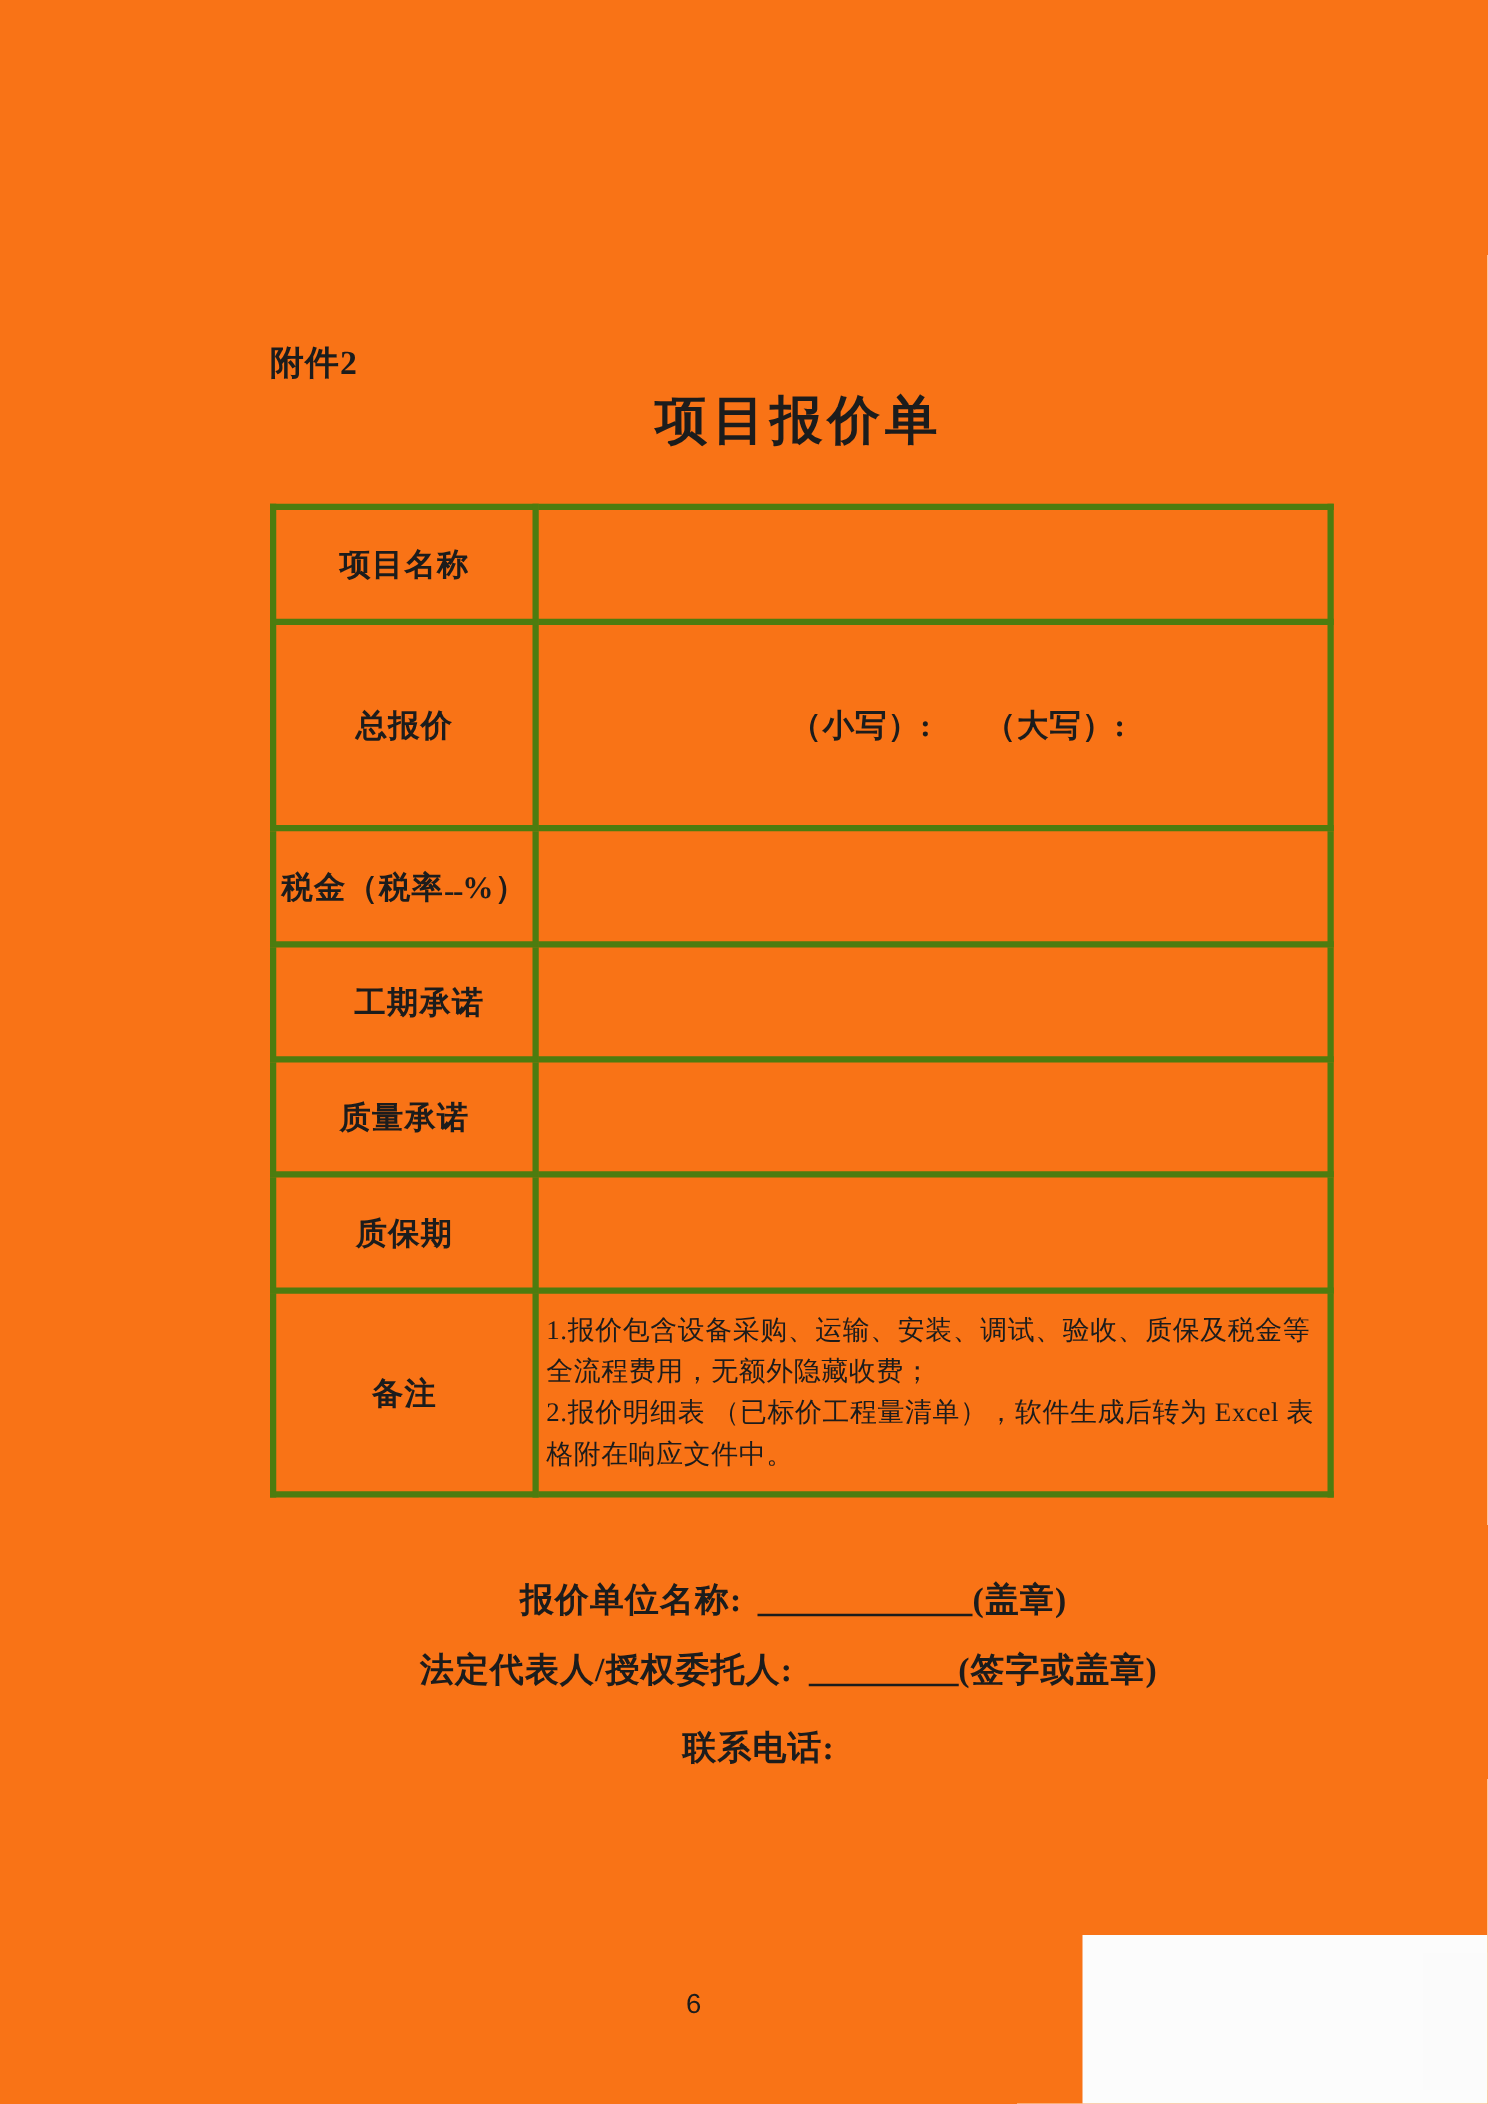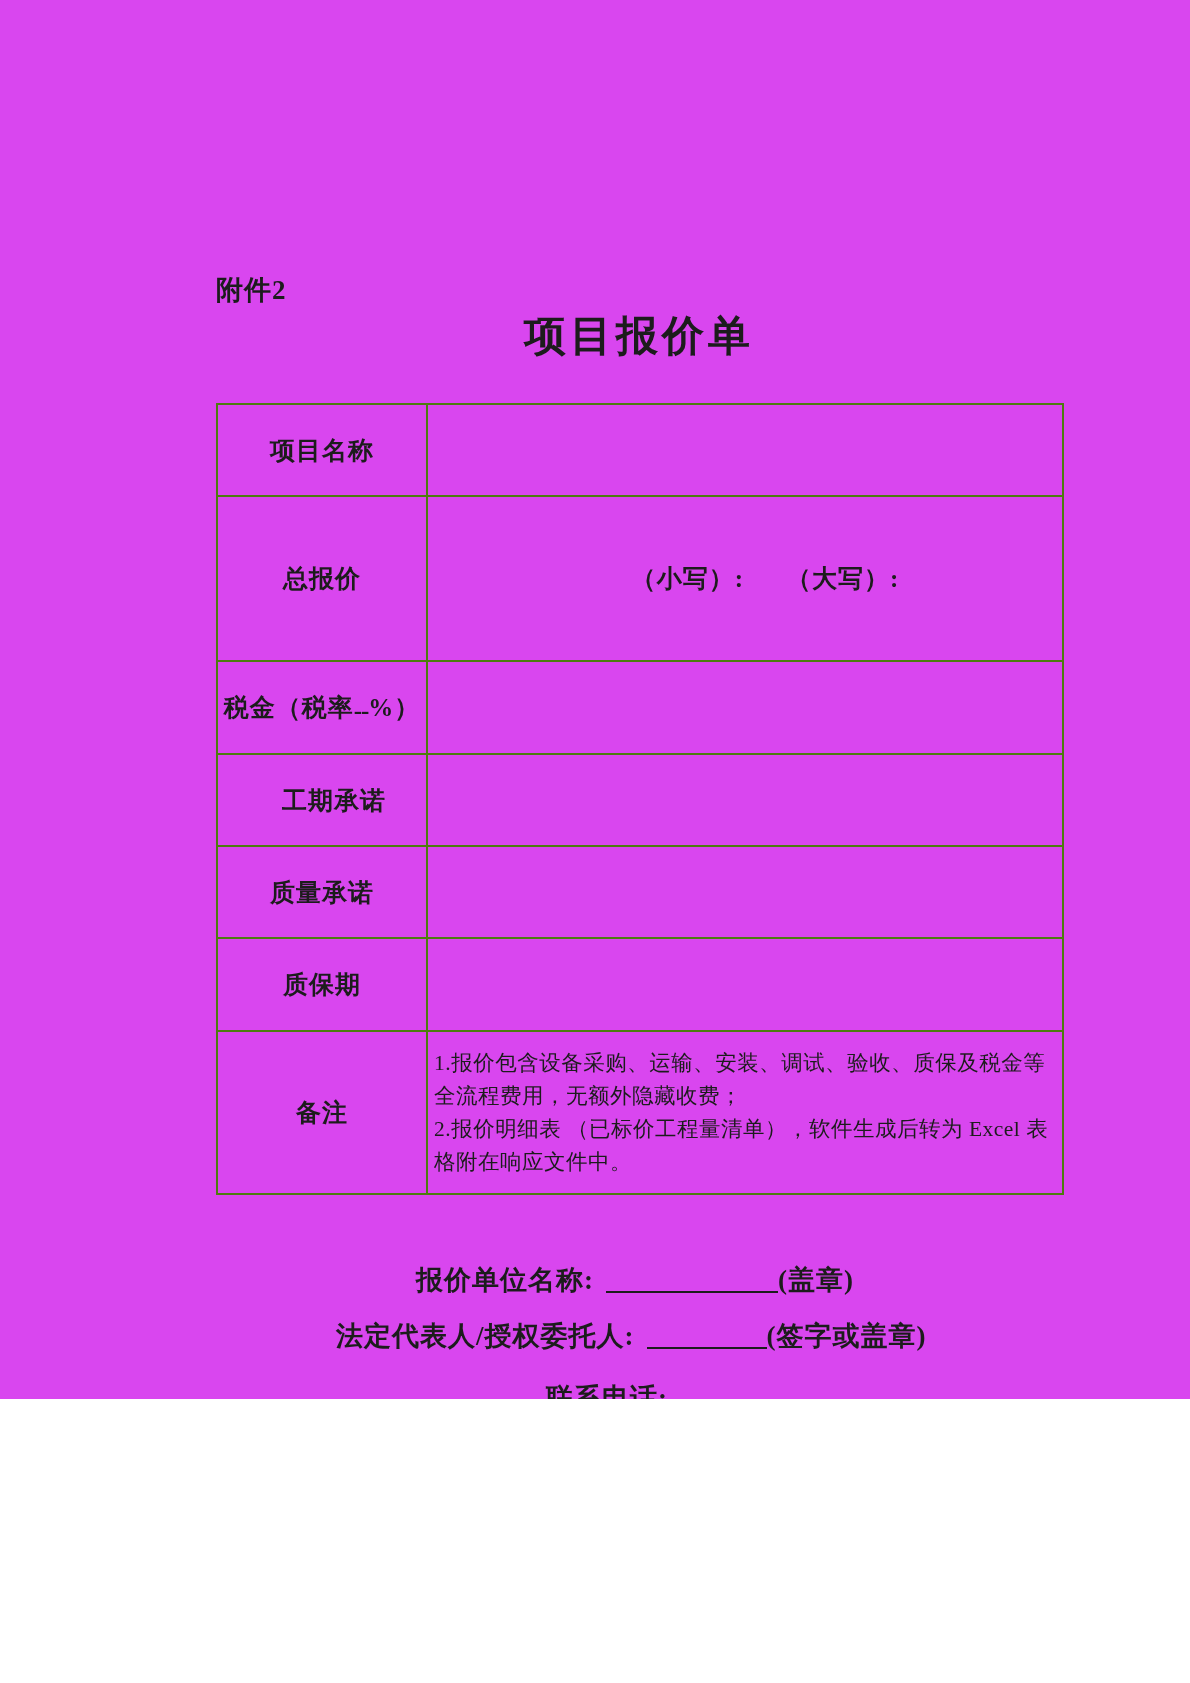--- a/index.html
+++ b/index.html
@@ -1,21 +1,21 @@
 <!DOCTYPE html>
 <html><head>
 <meta charset="utf-8">
 <style>
   * { margin: 0; padding: 0; box-sizing: border-box; }
   html, body { background: #ffffff; }
   .page {
     position: relative;
     width: 1190px;
-    height: 1399px;
-    background: #d946ef;
+    height: 1683px;
+    background: #f97316;
     font-family: "Liberation Serif", "DejaVu Serif", serif;
     color: #1c1c1c;
     overflow: hidden;
   }
   .attachment-label {
     position: absolute;
     left: 216px;
     top: 272px;
     font-size: 27px;
     font-weight: 600;
@@ -33,21 +33,21 @@
   }
   table.quote-table {
     position: absolute;
     left: 216px;
     top: 403px;
     width: 846px;
     border-collapse: collapse;
     table-layout: fixed;
   }
   table.quote-table td {
-    border: 2px solid #4d7c0f;
+    border: 5px solid #4d7c0f;
     vertical-align: middle;
   }
   td.cell-label {
     width: 210px;
     text-align: center;
     font-size: 25px;
     font-weight: 700;
     letter-spacing: 1px;
   }
   td.cell-value { width: 636px; }

